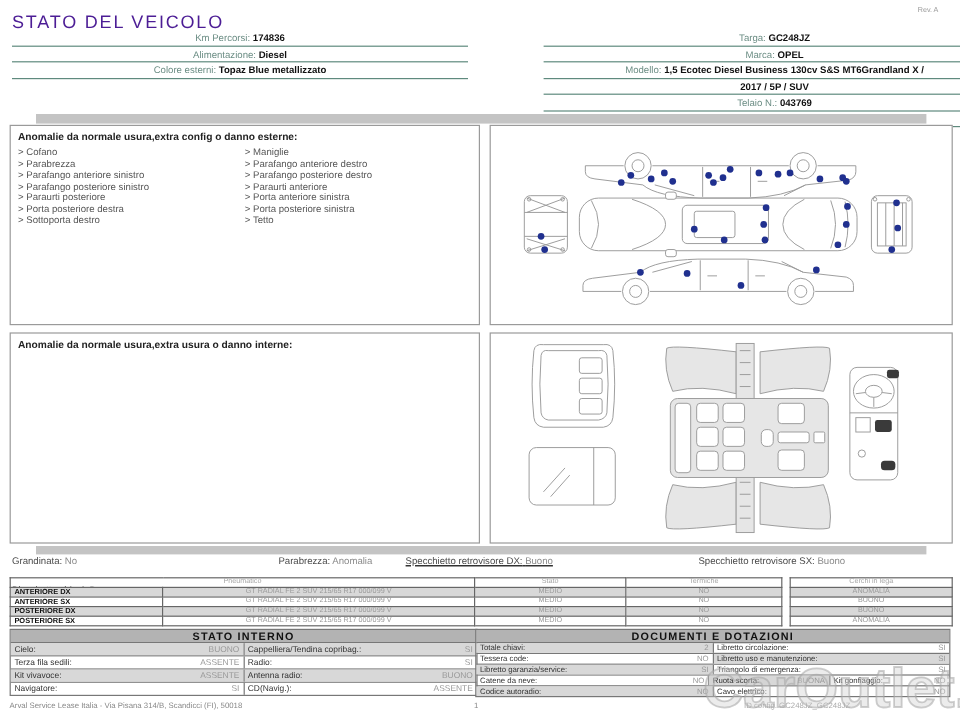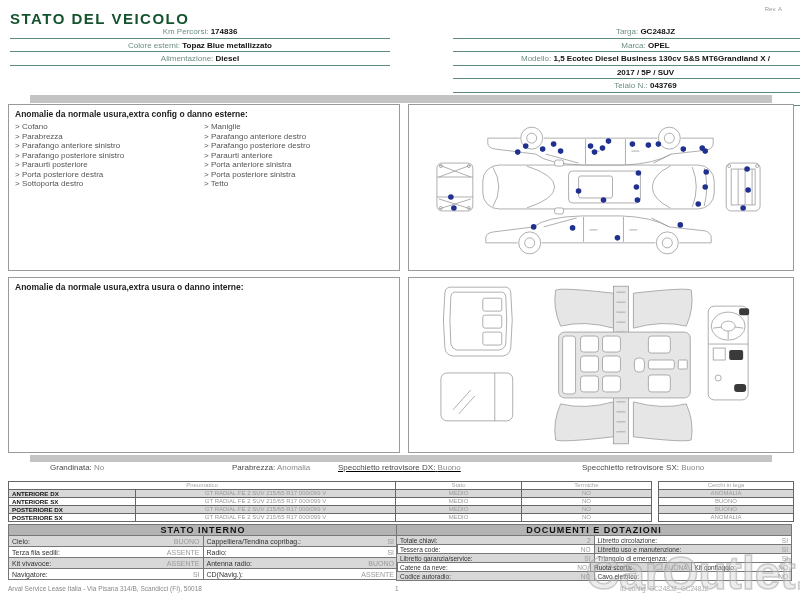--- a/index.html
+++ b/index.html
@@ -1,19 +1,19 @@
 <!DOCTYPE html>
 <html><head>
 <meta charset="utf-8">
 <style>
   html,body{margin:0;padding:0;}
   body{width:800px;height:600px;background:#888;font-family:"Liberation Sans",sans-serif;}
   .page{position:relative;width:800px;height:600px;background:#fff;overflow:hidden;}
 
-  .title{position:absolute;left:10px;top:10px;font-size:15px;font-weight:bold;letter-spacing:1.5px;color:#14532d;text-align:right;}
+  .title{position:absolute;left:10px;top:10px;font-size:15px;font-weight:normal;letter-spacing:1.5px;color:#4c1d95;text-align:right;}
   .rev{position:absolute;right:18px;top:6px;font-size:6px;color:#999;}
 
   .info-left{position:absolute;left:10px;top:25px;width:380px;}
   .info-right{position:absolute;left:405px;top:25px;width:385px;margin-left:48px;}
   .field-row{border-bottom:1px solid #5f8a7e;font-size:8px;padding:2px 0 1px 0;height:9.5px;line-height:9px;white-space:nowrap;overflow:hidden;text-align:center;}
   .field-row .lbl{color:#6b8d84;}
   .field-row .val{color:#111;font-weight:bold;}
 
   .graybar{position:absolute;left:30px;width:742px;height:8px;background:#c4c4c4;}
   .bar-top{top:95px;} .bar-bottom{top:455px;height:7px;}
@@ -79,22 +79,22 @@
 </head>
 <body>
 
 <div class="page">
 
   <div class="title">STATO DEL VEICOLO</div>
   <div class="rev">Rev. A</div>
 
   <div class="info-left">
     <div class="field-row"><span class="lbl">Km Percorsi:</span> <span class="val">174836</span></div>
+    <div class="field-row"><span class="lbl">Alimentazione:</span> <span class="val">Diesel</span></div>
     <div class="field-row"><span class="lbl">Colore esterni:</span> <span class="val">Topaz Blue metallizzato</span></div>
-    <div class="field-row"><span class="lbl">Alimentazione:</span> <span class="val">Diesel</span></div>
   </div>
 
   <div class="info-right">
     <div class="field-row"><span class="lbl">Targa:</span> <span class="val">GC248JZ</span></div>
     <div class="field-row"><span class="lbl">Marca:</span> <span class="val">OPEL</span></div>
     <div class="field-row"><span class="lbl">Modello:</span> <span class="val">1,5 Ecotec Diesel Business 130cv S&amp;S MT6Grandland X /</span></div>
     <div class="field-row"><span class="val">2017 / 5P / SUV</span></div>
     <div class="field-row"><span class="lbl">Telaio N.:</span> <span class="val">043769</span></div>
     <div class="field-row"><span class="lbl">1a imm.:</span> <span class="val">21/09/2020</span></div>
   </div>
@@ -256,21 +256,21 @@
       <rect class="ln" x="305" y="70" width="12" height="12"></rect>
       <rect class="dk" x="321" y="72" width="14" height="10" rx="2"></rect>
       <circle class="ln" cx="310" cy="100" r="3"></circle>
       <rect class="dk" x="326" y="106" width="12" height="8" rx="3"></rect>
     </svg>
   </div>
 
   <div class="graybar bar-bottom"></div>
 
   <div class="status-area">
-    <span class="status-item" style="left:10px;top:2px;margin-left:40px;"><span class="lbl">Grandinata:</span> <span class="val">No</span></span>
+    <span class="status-item" style="left:10px;top:2px;"><span class="lbl">Grandinata:</span> <span class="val">No</span></span>
     <span class="status-item" style="left:232px;top:2px;"><span class="lbl">Parabrezza:</span> <span class="val">Anomalia</span></span>
     <span class="status-item" style="left:338px;top:2px;text-decoration:underline;"><span class="lbl">Specchietto retrovisore DX:</span> <span class="val">Buono</span></span>
     <span class="status-item" style="left:582px;top:2px;"><span class="lbl">Specchietto retrovisore SX:</span> <span class="val">Buono</span></span>
     <span class="status-item" style="left:10px;top:26px;"><span class="lbl">Blocchetto chiavi:</span> <span class="val">Buono</span></span>
   </div>
 
   <table class="tire-table">
     <colgroup>
         <col style="width:127px">
         <col style="width:260px">

